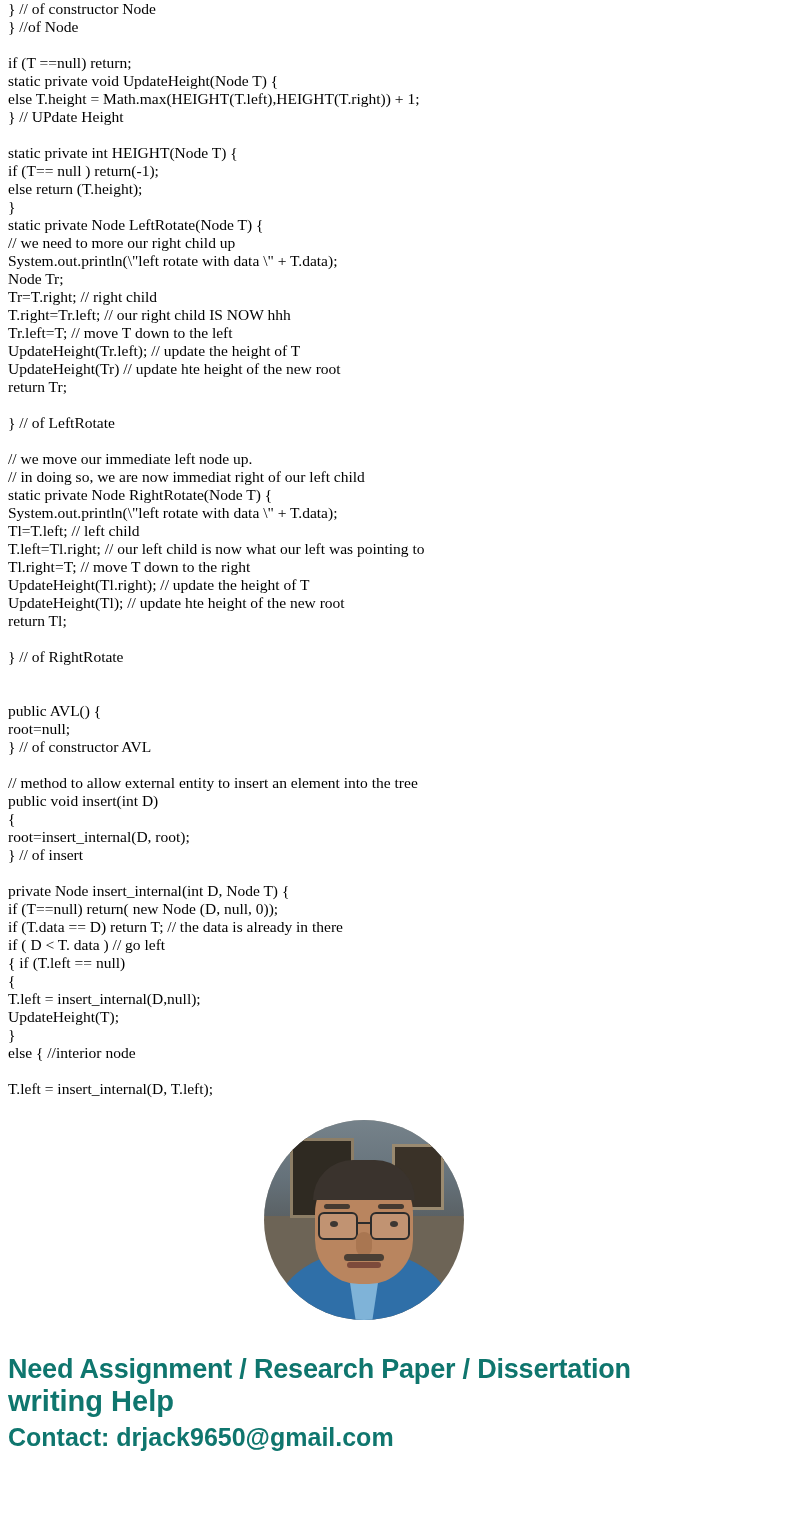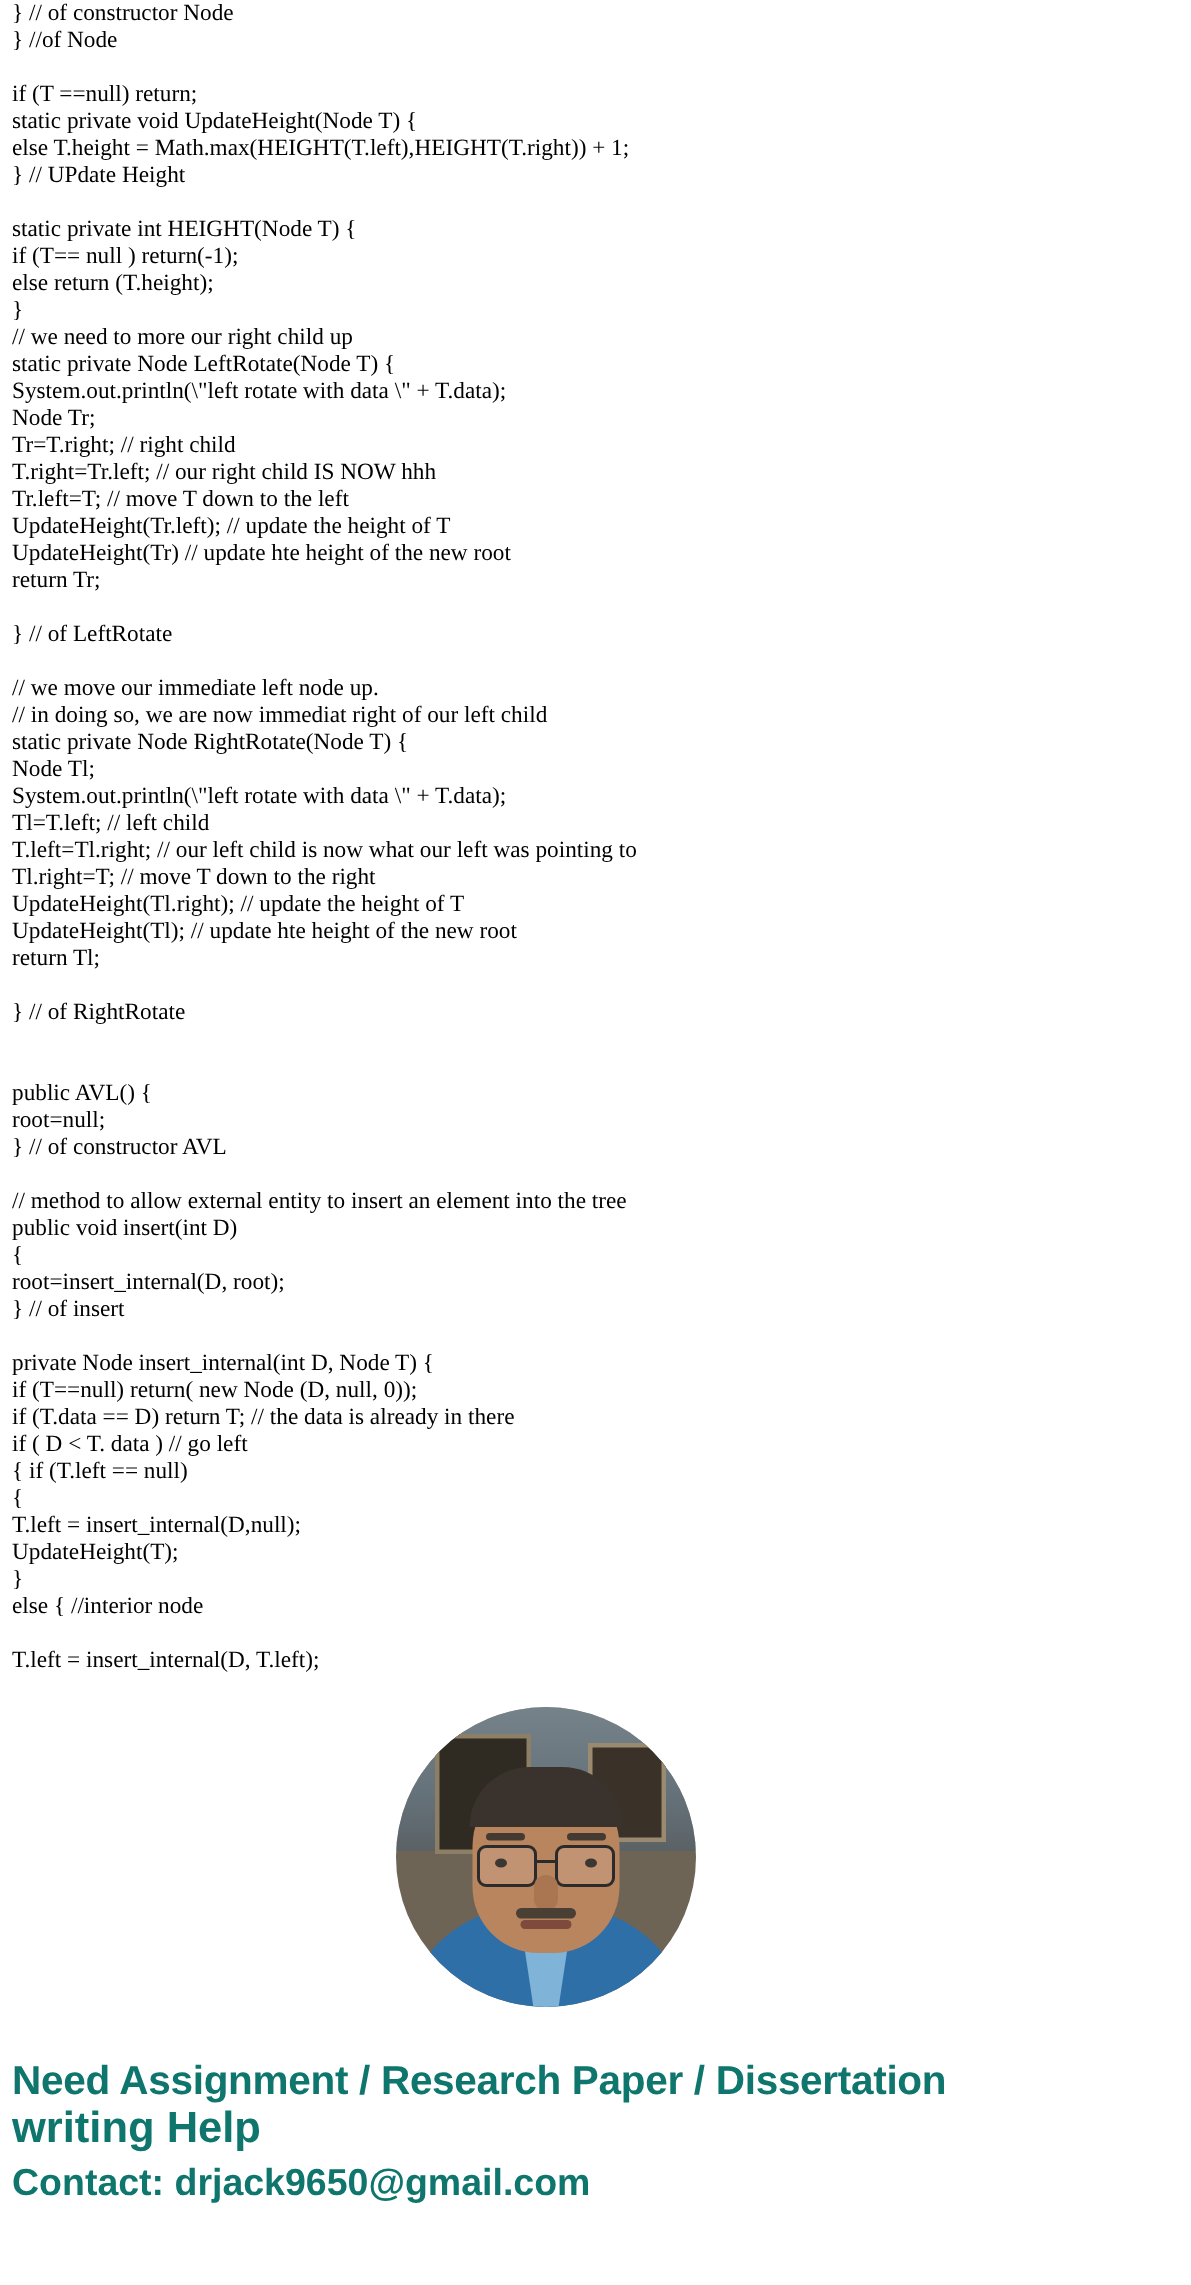--- a/index.html
+++ b/index.html
@@ -240,37 +240,36 @@
     <div class="code-line blank"></div>
     <div class="code-line">if (T ==null) return;</div>
     <div class="code-line">static private void UpdateHeight(Node T) {</div>
     <div class="code-line">else T.height = Math.max(HEIGHT(T.left),HEIGHT(T.right)) + 1;</div>
     <div class="code-line">} // UPdate Height</div>
     <div class="code-line blank"></div>
     <div class="code-line">static private int HEIGHT(Node T) {</div>
     <div class="code-line">if (T== null ) return(-1);</div>
     <div class="code-line">else return (T.height);</div>
     <div class="code-line">}</div>
+    <div class="code-line">static private Node LeftRotate(Node T) {</div>
     <div class="code-line">// we need to more our right child up</div>
-    <div class="code-line">static private Node LeftRotate(Node T) {</div>
     <div class="code-line">System.out.println(\"left rotate with data \" + T.data);</div>
     <div class="code-line">Node Tr;</div>
     <div class="code-line">Tr=T.right; // right child</div>
     <div class="code-line">T.right=Tr.left; // our right child IS NOW hhh</div>
     <div class="code-line">Tr.left=T; // move T down to the left</div>
     <div class="code-line">UpdateHeight(Tr.left); // update the height of T</div>
     <div class="code-line">UpdateHeight(Tr) // update hte height of the new root</div>
     <div class="code-line">return Tr;</div>
     <div class="code-line blank"></div>
     <div class="code-line">} // of LeftRotate</div>
     <div class="code-line blank"></div>
     <div class="code-line">// we move our immediate left node up.</div>
     <div class="code-line">// in doing so, we are now immediat right of our left child</div>
     <div class="code-line">static private Node RightRotate(Node T) {</div>
-    <div class="code-line">Node Tl;</div>
     <div class="code-line">System.out.println(\"left rotate with data \" + T.data);</div>
     <div class="code-line">Tl=T.left; // left child</div>
     <div class="code-line">T.left=Tl.right; // our left child is now what our left was pointing to</div>
     <div class="code-line">Tl.right=T; // move T down to the right</div>
     <div class="code-line">UpdateHeight(Tl.right); // update the height of T</div>
     <div class="code-line">UpdateHeight(Tl); // update hte height of the new root</div>
     <div class="code-line">return Tl;</div>
     <div class="code-line blank"></div>
     <div class="code-line">} // of RightRotate</div>
     <div class="code-line blank"></div>

